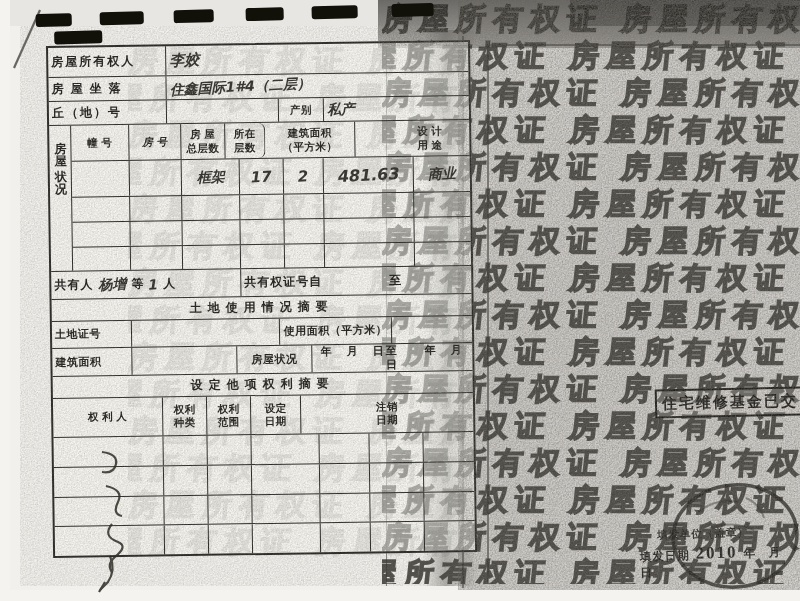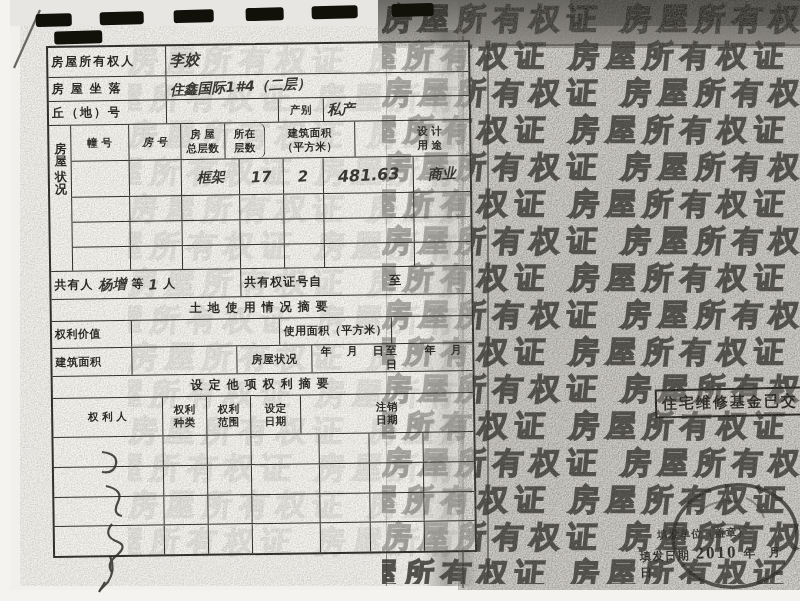--- a/index.html
+++ b/index.html
@@ -222,21 +222,21 @@
           <span class="plabel" style="position:absolute;left:148px;letter-spacing:0;">至</span>
         </div>
       </div>
 
       <div class="frow" style="top:252px;height:22px;justify-content:center;align-items:center;">
         <span class="sectitle">土地使用情况摘要</span>
       </div>
 
       <div class="frow" style="top:274px;height:27px;">
         <div class="fc" style="flex:0 0 80px;">
-            <span class="psmall" style="font-size:11px;">权利价值</span>
+            <span class="psmall" style="font-size:11px;">土地证号</span>
           </div>
         <div class="fc" style="flex:0 0 148px;">
             <span></span>
           </div>
         <div class="fc center" style="flex:0 0 112px;">
             <span class="psmall" style="font-size:11px;">使用面积（平方米）</span>
           </div>
         <div class="fc last" style="flex:1;">
             <span></span>
           </div>

